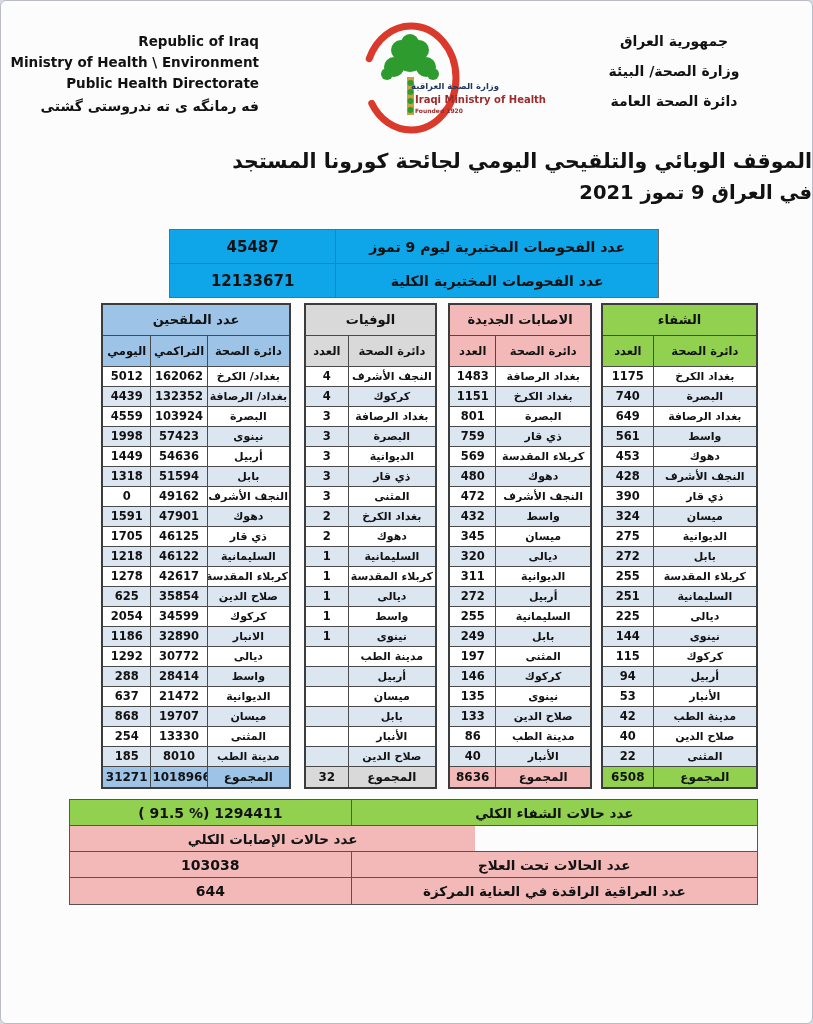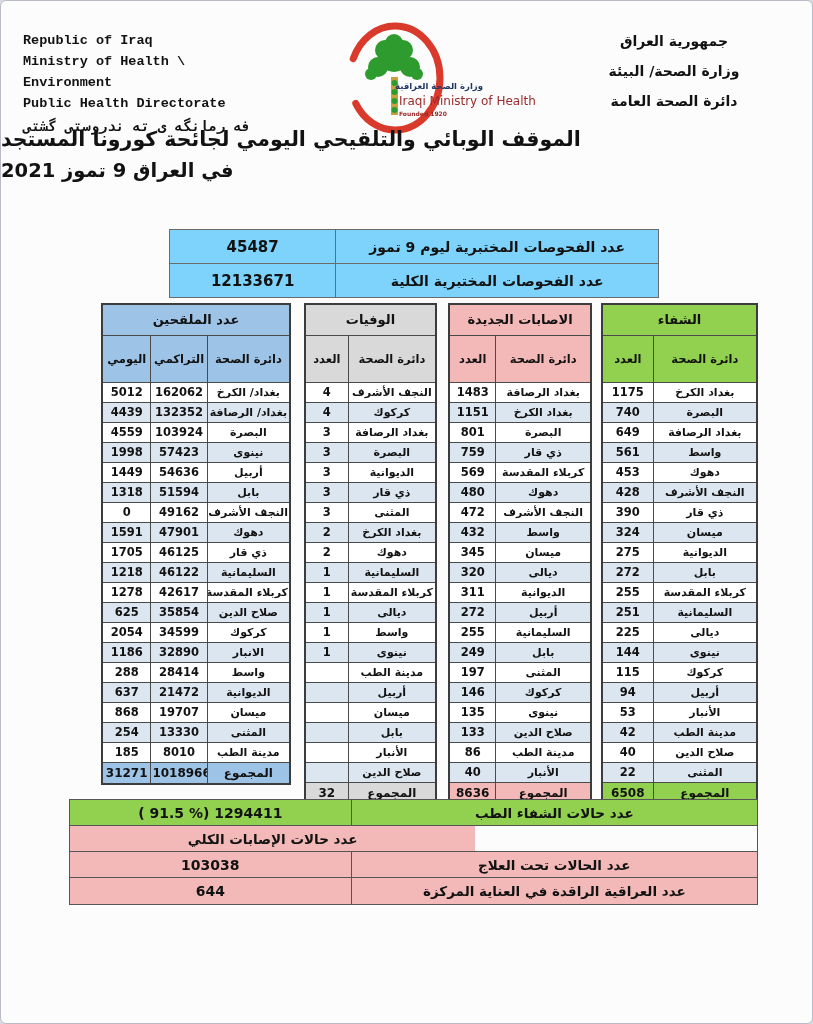--- a/index.html
+++ b/index.html
@@ -6,64 +6,64 @@
   * { box-sizing:border-box; }
   body { font-family:"DejaVu Sans", sans-serif; }
 
   .page {
     position:relative; width:813px; height:1024px; margin:0 auto;
     background:#fcfcfc; border:1px solid #b9bcc6; border-radius:6px;
     overflow:hidden; color:#121212;
   }
 
   
-  .header-en { position:absolute; top:30px; left:22px; width:250px;
-    text-align:left; font-weight:bold; font-size:13.5px; line-height:1.55;font-family:Liberation Mono, monospace; }
+  .header-en { position:absolute; top:30px; left:8px; width:250px;
+    text-align:right; font-weight:bold; font-size:13.5px; line-height:1.55; }
   .header-en .kurdish { font-size:14px; margin-top:2px; }
   .header-ar { position:absolute; top:32px; right:38px; width:200px;
     text-align:center; font-weight:bold; font-size:14px; direction:rtl; }
   .header-ar div { margin-bottom:14px; }
 
-  .logo { position:absolute; top:18px; left:332px; width:150px; height:118px; }
+  .logo { position:absolute; top:18px; left:348px; width:150px; height:118px; }
   .logo svg { position:absolute; top:0; left:0; }
   .logo-caption { position:absolute; left:66px; top:62px; width:84px;
     direction:rtl; text-align:left; }
   .logo-caption .ar { color:#1f3864; font-size:8.5px; font-weight:bold; white-space:nowrap; }
-  .logo-caption .en { color:#9c2b2b; font-size:12px; font-weight:normal;
+  .logo-caption .en { color:#9c2b2b; font-size:10px; font-weight:bold;
     direction:ltr; white-space:nowrap; margin-top:3px; }
   .logo-caption .founded { color:#9c2b2b; font-size:6px; font-weight:bold;
     direction:ltr; white-space:nowrap; margin-top:2px; }
 
   
-  .title { position:absolute; top:126px; left:0; width:100%; text-align:left;
+  .title { position:absolute; top:148px; left:0; width:100%; text-align:right;
     direction:rtl; font-weight:bold; }
   .title .l1 { font-size:20.5px; }
   .title .l2 { font-size:19.5px; margin-top:8px; }
 
   
   .tests { position:absolute; top:228px; left:168px; width:490px;
     border-collapse:collapse; table-layout:fixed; }
   .tests td { border:1.5px solid #6a6a6a; height:34px; text-align:center;
-    font-weight:bold; background:#7dd3fc; }
+    font-weight:bold; background:#0ea5e9; }
   .tests .val { width:34%; font-size:15px; }
   .tests .lbl { width:66%; font-size:14px; direction:rtl; }
 
   
   .stat-wrap { position:absolute; top:302px; }
   #wrap-vaccinated { left:68px;  width:222px;padding-left:32px; }
   #wrap-deaths     { left:303px; width:133px; }
   #wrap-newcases   { left:447px; width:144px; }
   #wrap-recovered  { left:600px; width:157px; }
 
   table.stat { border-collapse:collapse; width:100%; table-layout:fixed;
     font-weight:bold; border:2px solid #3c3c3c; }
   table.stat th, table.stat td { border:1px solid #4a4a4a; text-align:center;
     padding:0 1px; overflow:hidden; white-space:nowrap; }
   table.stat .t-title { height:31px; font-size:13px; direction:rtl; }
-  table.stat .t-cols th { height:47px; font-size:11.5px; direction:rtl; }
+  table.stat .t-cols th { height:31px; font-size:11.5px; direction:rtl; }
   table.stat tbody td { height:20px; font-size:11.5px; background:#fff; }
   table.stat tbody td.name { direction:rtl; font-size:11px; }
   table.stat tbody tr:nth-child(even) td { background:var(--c-band); }
   table.stat tfoot td { height:22px; font-size:12px; }
   table.stat tfoot td.name { direction:rtl;margin-left:24px; }
 
   .theme-blue  .t-title, .theme-blue  .t-cols th, .theme-blue  tfoot td { background:var(--c-blue); }
   .theme-gray  .t-title, .theme-gray  .t-cols th, .theme-gray  tfoot td { background:var(--c-gray); }
   .theme-pink  .t-title, .theme-pink  .t-cols th, .theme-pink  tfoot td { background:var(--c-pink); }
   .theme-green .t-title, .theme-green .t-cols th, .theme-green tfoot td { background:var(--c-green); }
@@ -229,20 +229,25 @@
             <td class="num">2054</td>
             <td class="num">34599</td>
             <td class="name">كركوك</td>
           </tr>
           <tr>
             <td class="num">1186</td>
             <td class="num">32890</td>
             <td class="name">الانبار</td>
           </tr>
           <tr>
+            <td class="num">1292</td>
+            <td class="num">30772</td>
+            <td class="name">ديالى</td>
+          </tr>
+          <tr>
             <td class="num">288</td>
             <td class="num">28414</td>
             <td class="name">واسط</td>
           </tr>
           <tr>
             <td class="num">637</td>
             <td class="num">21472</td>
             <td class="name">الديوانية</td>
           </tr>
           <tr>
@@ -582,21 +587,21 @@
             <td class="num">6508</td>
             <td class="name">المجموع</td>
           </tr>
         </tfoot>
       </table>
     </div>
 
   <div class="summary">
       <div class="srow theme-green">
         <div class="sval">( 91.5 %)  1294411</div>
-        <div class="slbl">عدد حالات الشفاء الطب</div>
+        <div class="slbl">عدد حالات الشفاء الكلي</div>
       </div>
       <div class="srow theme-pink">
         <div class="slbl">عدد حالات الإصابات الكلي</div>
       </div>
       <div class="srow theme-pink">
         <div class="sval">103038</div>
         <div class="slbl">عدد الحالات تحت العلاج</div>
       </div>
       <div class="srow theme-pink">
         <div class="sval">644</div>

